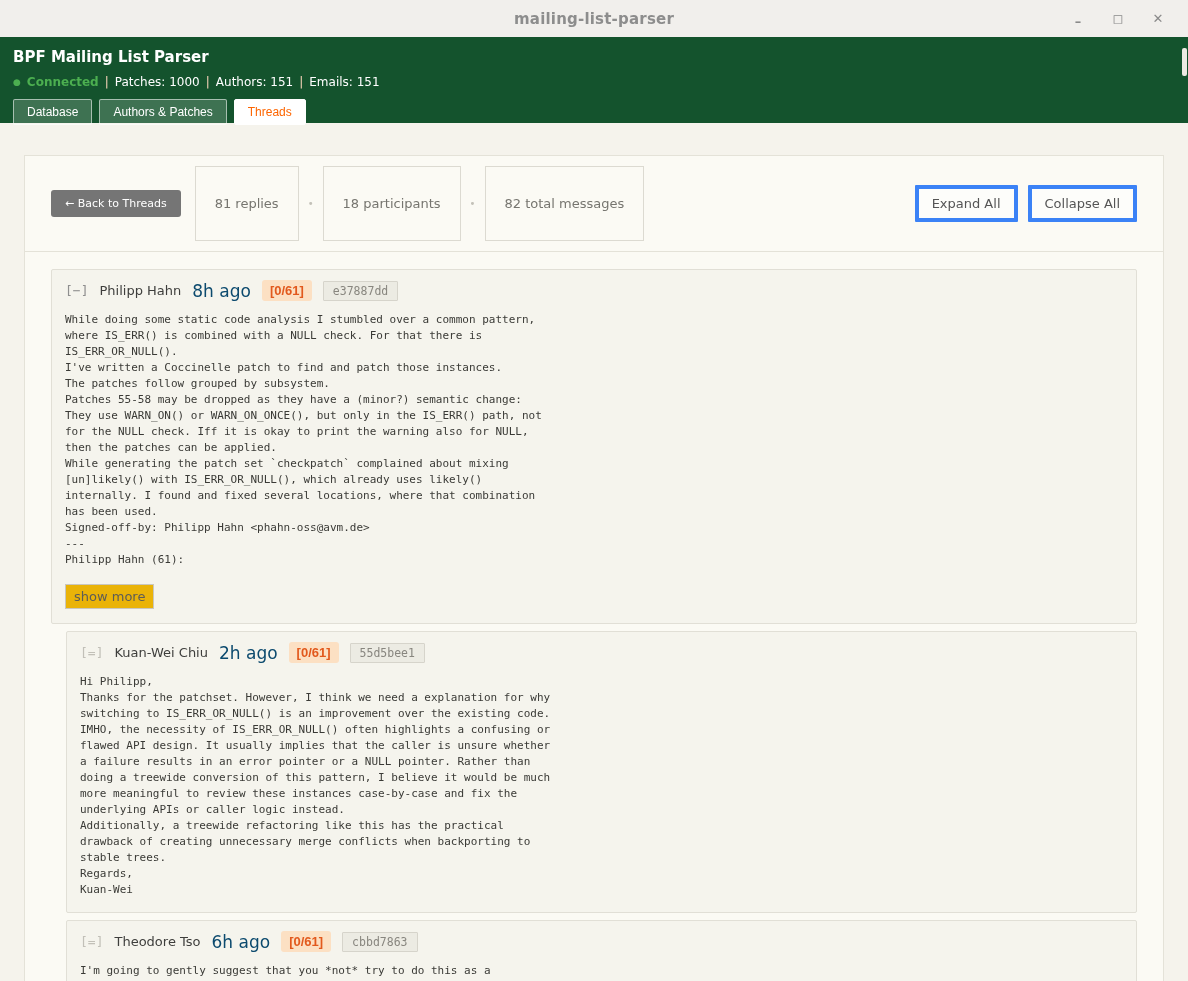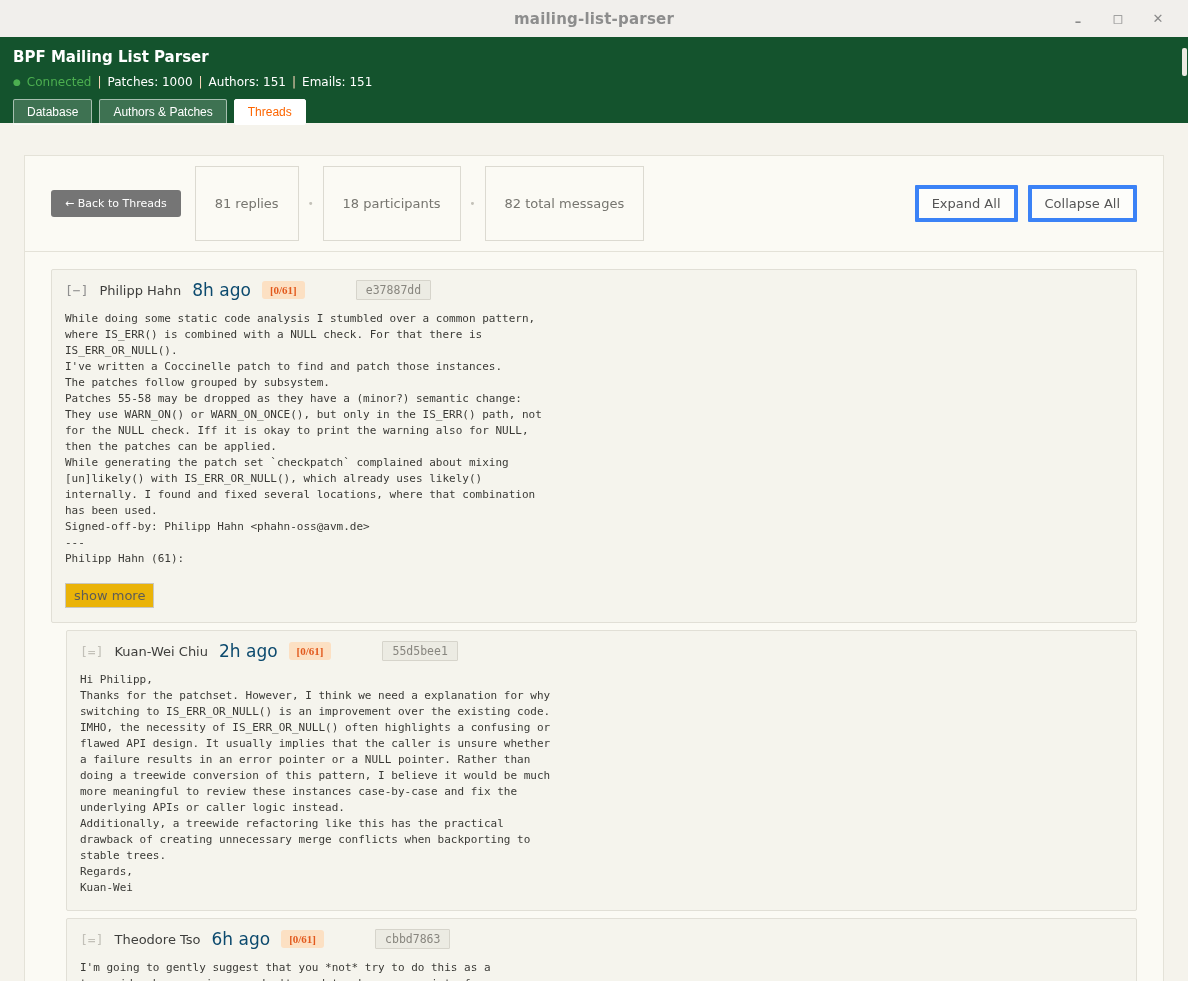--- a/index.html
+++ b/index.html
@@ -14,21 +14,21 @@
     display:flex; align-items:center; }
   .win-btn { width:40px; height:37px; display:flex; align-items:center; justify-content:center;
     color:#8a8a8a; font-size:13px; cursor:default; }
   .win-btn.min span { position:relative; top:3px; font-weight:bold; }
 
   
   .app-header { background:#14532d; height:86px; padding:11px 13px 0; position:relative; }
   .app-title { color:#fff; font-size:15px; font-weight:bold; margin-bottom:9px; }
   .status-line { font-size:12px; color:#fff; display:flex; align-items:center; gap:6px; }
   .status-dot { color:#4caf50; font-size:9px; }
-  .status-connected { color:#4caf50; font-weight:normal; }
+  .status-connected { color:#4caf50; font-weight:bold; }
   .status-sep { color:#ffd9bd; }
   .tabs { display:flex; gap:7px; margin-top:10px; }
   .tab { font-size:12px; color:#fff; background:rgba(255,255,255,.18);
     border:1px solid rgba(255,255,255,.55); border-radius:2px;
     padding:5px 13px; cursor:pointer;text-align:center; }
   .tab.active { background:#fff; color:#fd6500; border-color:#fff; }
 
   .scroll-thumb { position:absolute; right:1px; top:11px; width:5px; height:28px;
     background:#eceae2; border-radius:2px; }
 
@@ -54,26 +54,26 @@
   .messages { padding:17px 26px 0; }
   .message-card { background:#f5f4ed; border:1px solid #e1dfd6; border-radius:2px;
     padding:10px 13px 14px; margin-bottom:7px; }
   .message-card.reply { margin-left:15px; }
   .msg-header { display:flex; align-items:center; gap:11px; }
   .msg-toggle { font-family:"DejaVu Sans Mono","Liberation Mono",monospace;
     font-size:13px; color:#8f8f8f; cursor:pointer; }
   .reply .msg-toggle { color:#c2c0b8; }
   .msg-author { font-size:13px; color:#3e3e3c; }
   .msg-time { font-size:17px; color:#0c4a6e; }
-  .msg-badge { font-family:Liberation Serif, serif;
-    font-size:11px; font-weight:bold; color:#e2591d; background:#fce0c3;
+  .msg-badge { font-family:Liberation Sans, sans-serif;
+    font-size:13px; font-weight:bold; color:#e2591d; background:#fce0c3;
     padding:3px 8px; border-radius:3px; }
   .msg-hash { font-family:"DejaVu Sans Mono","Liberation Mono",monospace;
     font-size:11.5px; color:#88867f; background:#ecebe3;
-    border:1px solid #d6d4cb; padding:2px 9px; border-radius:1px;margin-left:40px; }
+    border:1px solid #d6d4cb; padding:2px 9px; border-radius:1px; }
   .msg-body { font-family:"DejaVu Sans Mono","Liberation Mono",monospace;
     font-size:11px; line-height:16px; color:#3a3a36; white-space:pre-wrap;
     margin-top:11px; }
   .show-more { display:inline-block; margin-top:16px; background:#eab308;
     border:1px solid #c9c7bf; color:#5d5c57; font-size:13px; padding:4px 8px;
     cursor:pointer; font-family:inherit; }
 </style>
 </head>
 <body>
 

